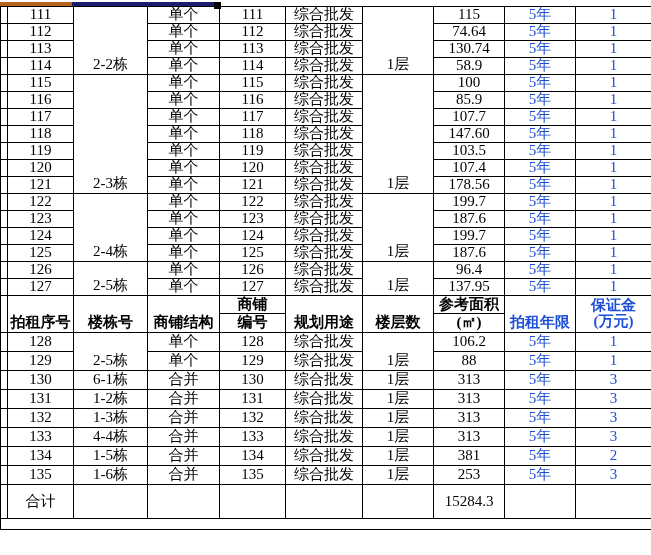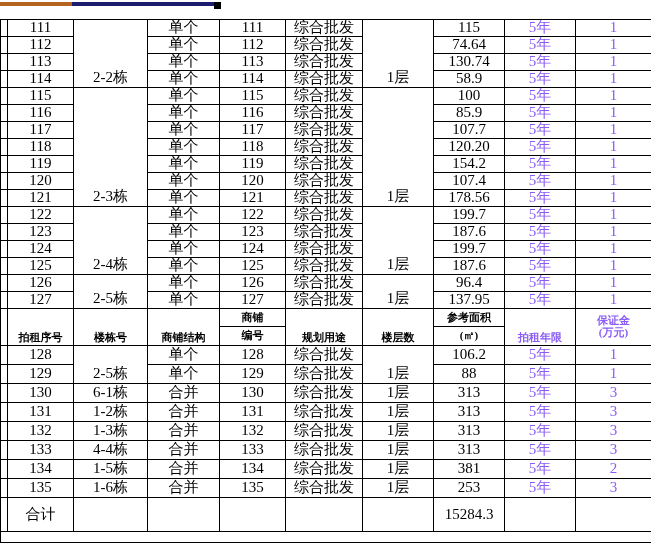--- a/index.html
+++ b/index.html
@@ -6,35 +6,35 @@
   body{
     width:651px;height:555px;background:#ffffff;position:relative;overflow:hidden;
     font-family:"Liberation Serif","DejaVu Serif",serif;
   }
   
   .strip{position:absolute;top:2px;height:4px;}
   .strip-orange{left:0;width:72px;background:#b4641e;}
   .strip-navy{left:72px;width:143px;background:#1c1c6e;}
   .fill-handle{position:absolute;left:214px;top:2px;width:7px;height:7px;background:#000;}
 
-  .tablewrap{position:absolute;left:0;top:6px;width:651px;margin-top:13px;}
+  .tablewrap{position:absolute;left:0;top:6px;width:651px;}
   table{border-collapse:collapse;table-layout:fixed;width:651px;}
   td{
     border:1px solid #000;padding:0;margin:0;text-align:center;vertical-align:middle;
     font-size:15px;color:#000;overflow:hidden;white-space:nowrap;line-height:1.05;
   }
   tr.rt{height:17px;}      
   tr.rh1{height:18px;}     
   tr.rh2{height:19px;}     
   tr.rb{height:19px;padding-left:8px;}      
   tr.rtot{height:34px;}    
   td.merged{vertical-align:bottom;padding-bottom:1px;}
-  td.hdr{font-weight:bold;font-size:11px;}
+  td.hdr{font-weight:bold;font-size:15px;}
   td.hdr-bottom{vertical-align:bottom;padding-bottom:1px;}
-  .red{color:#8b5cf6;}
+  .red{color:#1d4ed8;}
   .empty-tail{
     width:650px;height:10px;border-left:1px solid #000;border-bottom:1px solid #000;
   }
 </style>
 </head>
 <body>
 
 <div class="strip strip-orange"></div>
 <div class="strip strip-navy"></div>
 <div class="fill-handle"></div>
@@ -129,31 +129,31 @@
     <td>107.7</td>
     <td class="red">5年</td>
     <td class="red">1</td>
   </tr>
   <tr class="rt">
     <td></td>
     <td>118</td>
     <td>单个</td>
     <td>118</td>
     <td>综合批发</td>
-    <td>120.20</td>
+    <td>147.60</td>
     <td class="red">5年</td>
     <td class="red">1</td>
   </tr>
   <tr class="rt">
     <td></td>
     <td>119</td>
     <td>单个</td>
     <td>119</td>
     <td>综合批发</td>
-    <td>154.2</td>
+    <td>103.5</td>
     <td class="red">5年</td>
     <td class="red">1</td>
   </tr>
   <tr class="rt">
     <td></td>
     <td>120</td>
     <td>单个</td>
     <td>120</td>
     <td>综合批发</td>
     <td>107.4</td>

